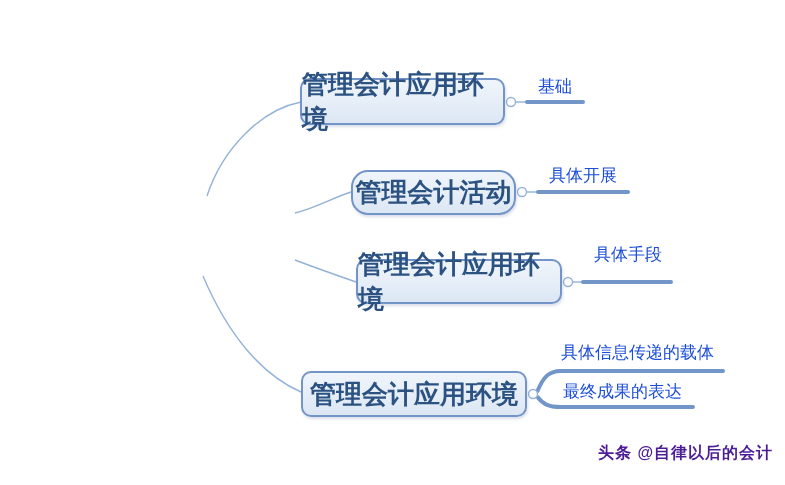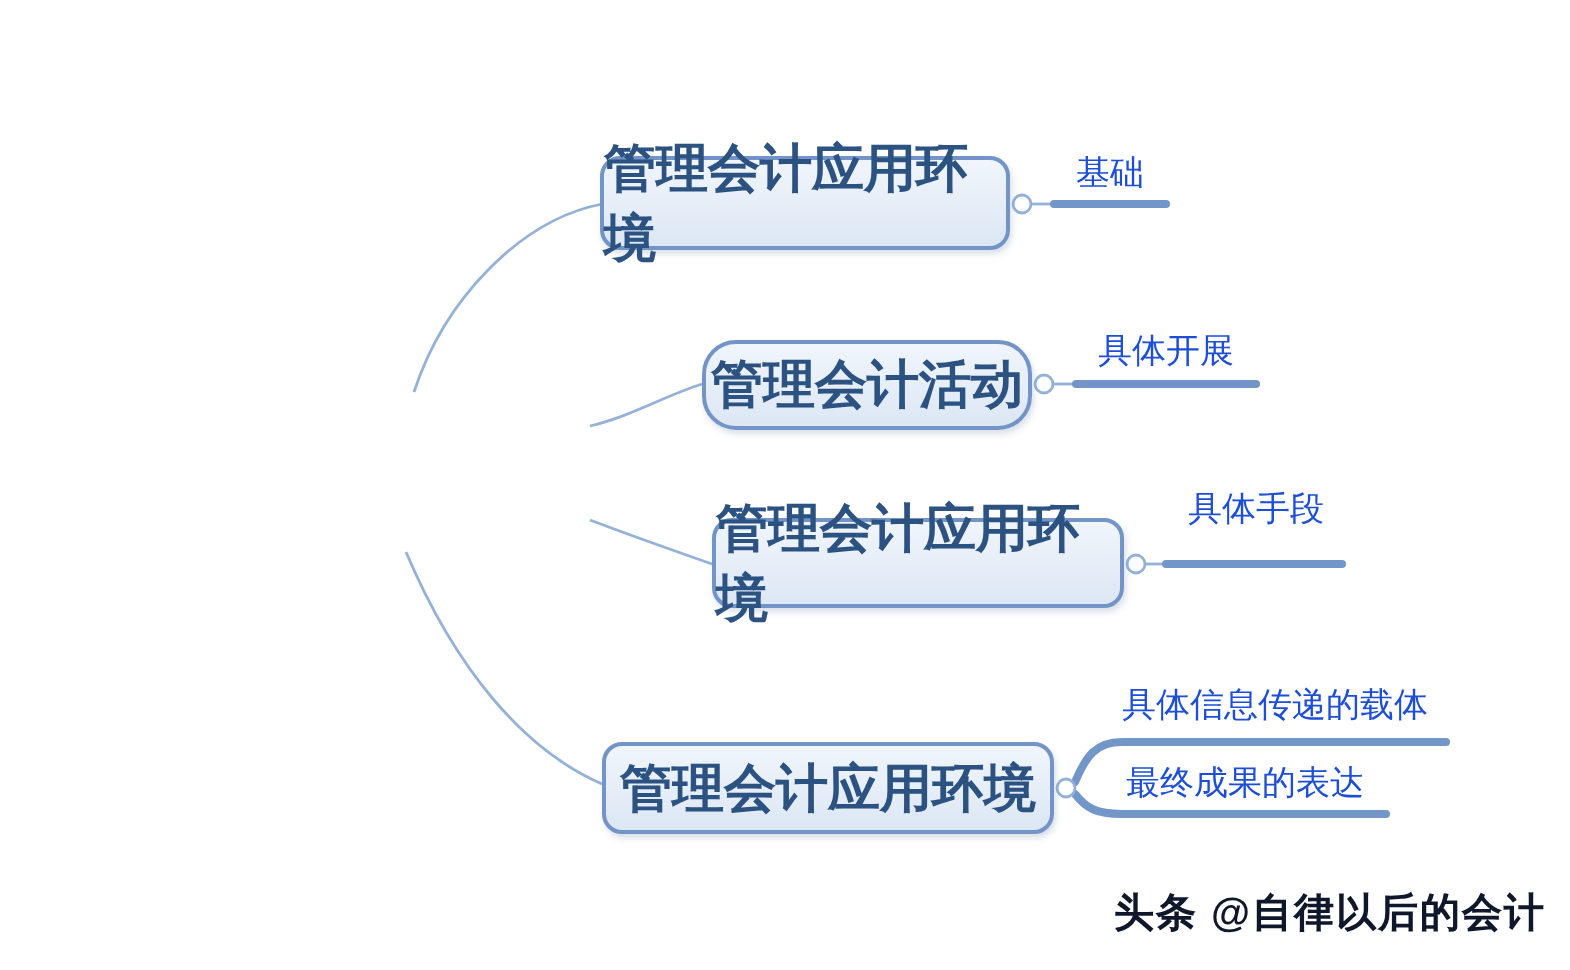--- a/index.html
+++ b/index.html
@@ -26,22 +26,22 @@
   .b4{left:301px;top:371px;width:226px;height:46px;}
 
   .leaf{position:absolute;text-align:center;color:#1d4ed8;font-size:17px;
         font-family:"Liberation Serif",serif;white-space:nowrap;}
   .l1{left:515px;top:75px;width:80px;}
   .l2{left:528px;top:164px;width:110px;}
   .l3{left:573px;top:243px;width:110px;}
   .l4{left:545px;top:341px;width:185px;}
   .l5{left:545px;top:380px;width:155px;text-align:center;}
 
-  .watermark{position:absolute;right:12px;top:443px;font-weight:bold;font-size:20px;
-             color:#0f172a;text-shadow:2px 2px 1px #ffffff;letter-spacing:1px;
+  .watermark{position:absolute;right:12px;top:443px;font-weight:bold;font-size:16px;
+             color:#4c1d95;text-shadow:2px 2px 1px #ffffff;letter-spacing:1px;
              font-family:"Liberation Sans",sans-serif;}
 </style>
 </head>
 <body>
 
 <div class="canvas">
 
   <svg class="wires" viewBox="0 0 785 485">
 
     <path class="curve" d="M 207 196 C 222 150 260 110 301 102"></path>

